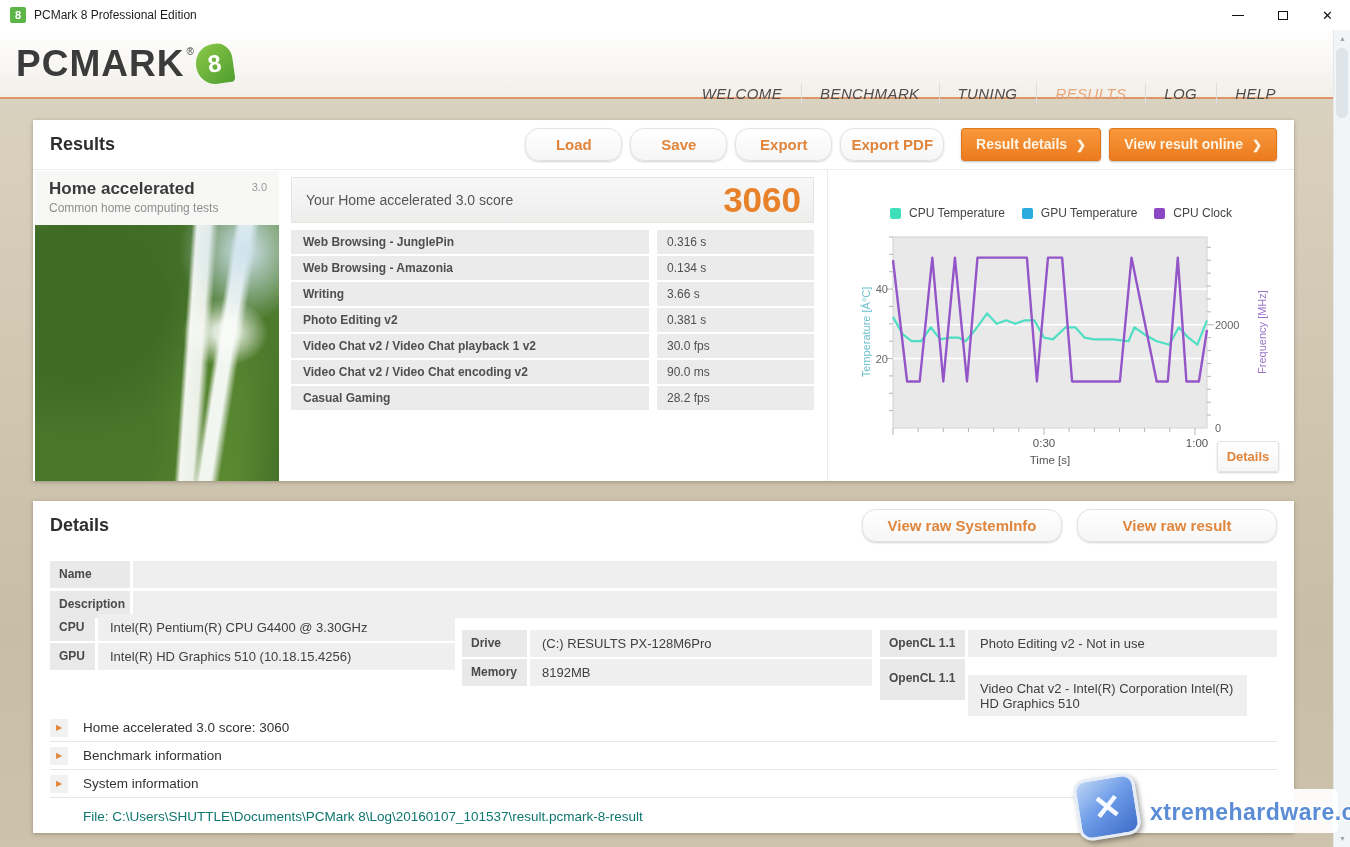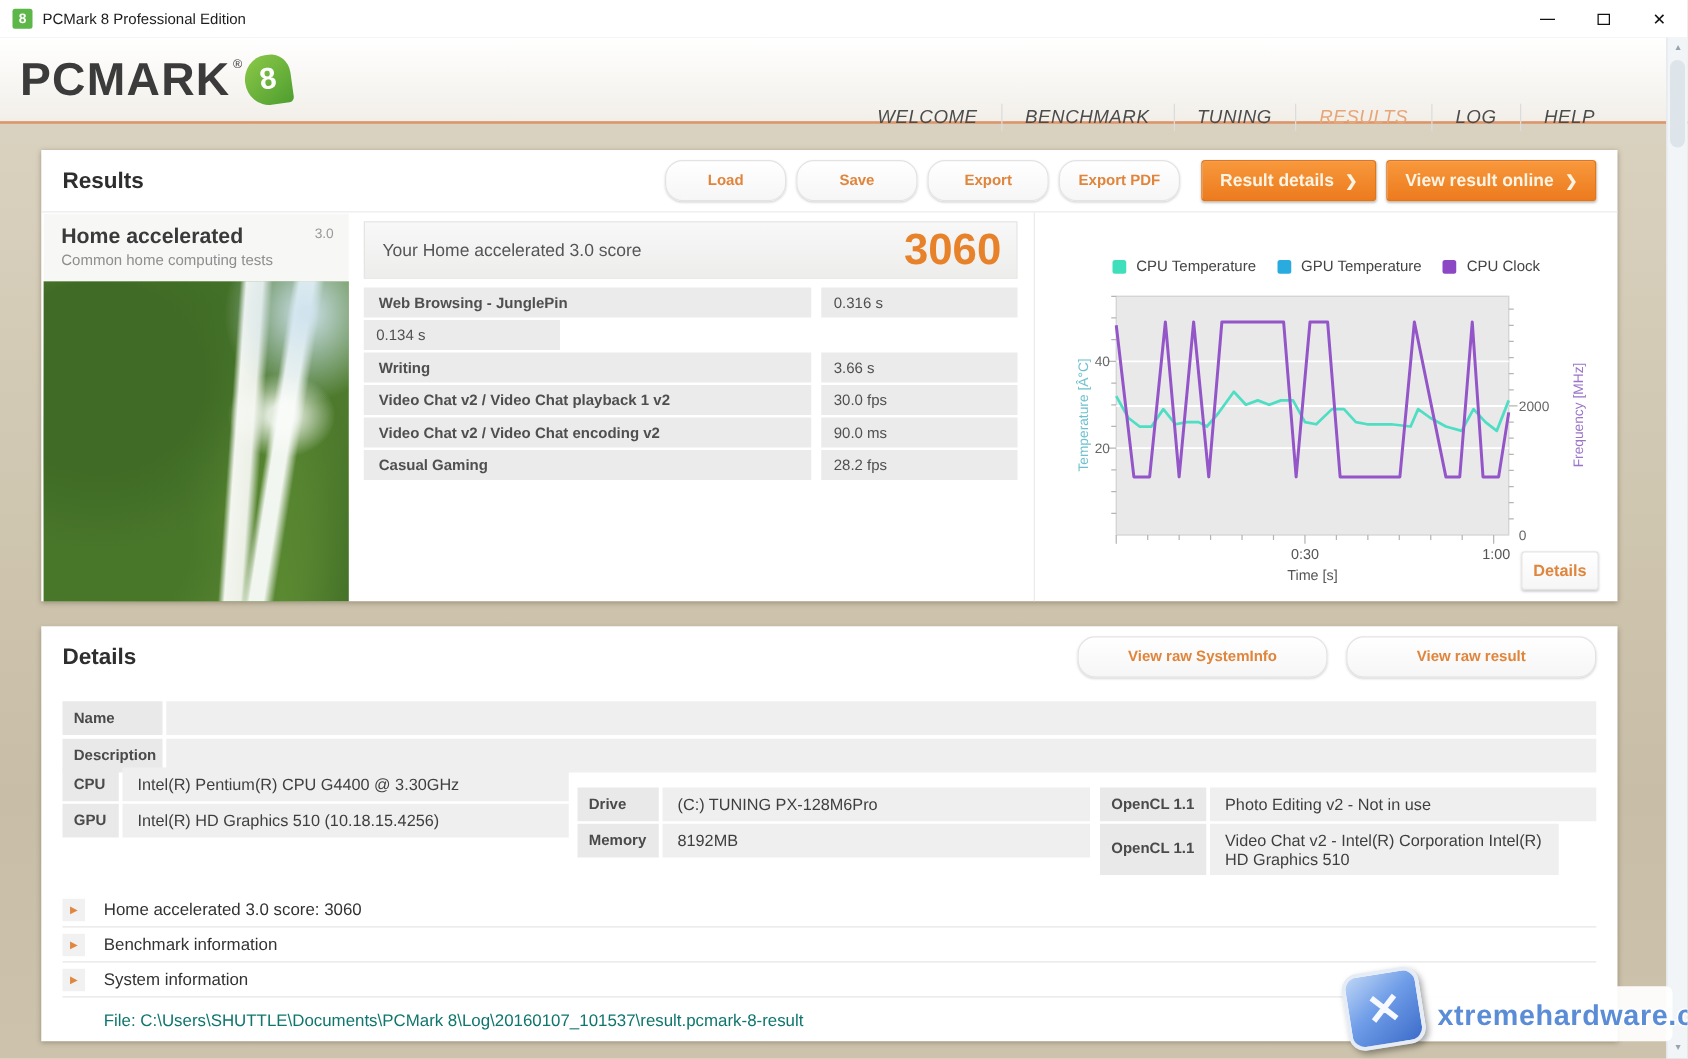--- a/index.html
+++ b/index.html
@@ -42,21 +42,21 @@
   .panel-results { left:33px; top:120px; width:1261px; height:361px; }
   .panel-details { left:33px; top:501px; width:1261px; height:332px; }
   .panel-title { position:absolute; left:17px; top:0; height:49px; line-height:49px;
                  font-size:18px; font-weight:bold; color:#2e2e2e; }
   .panel-headline { position:absolute; left:0; top:0; width:100%; height:50px; border-bottom:1px solid #ececec; }
 
   
   .btn-row { position:absolute; right:17px; top:8px; display:flex; gap:8px; align-items:center; }
   .btn-white { min-width:97px; height:33px; background:linear-gradient(#ffffff,#f6f6f6);
                border:1px solid #e3e3e3; border-radius:14px; box-shadow:0 1px 2px rgba(0,0,0,.18);
-               color:#e0853c; font-weight:bold; font-size:12px; text-align:center; line-height:31px;
+               color:#e0853c; font-weight:bold; font-size:15px; text-align:center; line-height:31px;
                padding:0 10px; cursor:pointer; }
   .btn-orange { height:33px; background:linear-gradient(#f8983c,#ec7b1e); border:1px solid #e0761c;
                 border-radius:3px; box-shadow:0 1px 2px rgba(0,0,0,.25); color:#fdf4e3; font-weight:bold;
                 font-size:14px; line-height:31px; padding:0 14px; cursor:pointer; display:flex; gap:9px; align-items:center; }
   .btn-orange .chev { font-size:12px; margin-top:1px; }
 
   
   .home-card { position:absolute; left:2px; top:51px; width:244px; height:310px; }
   .home-head { height:54px; background:#f7f7f6; padding:8px 12px 0 14px; position:relative; }
   .home-name { font-size:17px; font-weight:bold; color:#3a3a3a; }
@@ -203,25 +203,30 @@
     <div class="score-strip">
       <span class="score-label">Your Home accelerated 3.0 score</span>
       <span class="score-value">3060</span>
     </div>
     <div class="tests">
       <div class="test-row">
         <div class="test-name">Web Browsing - JunglePin</div>
         <div class="test-value">0.316 s</div>
       </div>
       <div class="test-row">
+        <div class="test-name">Web Browsing - Amazonia</div>
         <div class="test-value">0.134 s</div>
       </div>
       <div class="test-row">
         <div class="test-name">Writing</div>
         <div class="test-value">3.66 s</div>
+      </div>
+      <div class="test-row">
+        <div class="test-name">Photo Editing v2</div>
+        <div class="test-value">0.381 s</div>
       </div>
       <div class="test-row">
         <div class="test-name">Video Chat v2 / Video Chat playback 1 v2</div>
         <div class="test-value">30.0 fps</div>
       </div>
       <div class="test-row">
         <div class="test-name">Video Chat v2 / Video Chat encoding v2</div>
         <div class="test-value">90.0 ms</div>
       </div>
       <div class="test-row">
@@ -334,36 +339,36 @@
       </div>
       <div class="spec-row">
         <div class="spec-label" style="width:45px; height:27px;">GPU</div>
         <div class="spec-value" style="width:357px; height:27px;">Intel(R) HD Graphics 510 (10.18.15.4256)</div>
       </div>
     </div>
 
     <div class="spec-col" style="left:429px; top:129px;">
       <div class="spec-row">
         <div class="spec-label" style="width:65px; height:27px;">Drive</div>
-        <div class="spec-value" style="width:342px; height:27px;">(C:) TUNING PX-128M6Pro</div>
+        <div class="spec-value" style="width:342px; height:27px;">(C:) RESULTS PX-128M6Pro</div>
       </div>
       <div class="spec-row">
         <div class="spec-label" style="width:65px; height:27px;">Memory</div>
         <div class="spec-value" style="width:342px; height:27px;">8192MB</div>
       </div>
     </div>
 
     <div class="spec-col" style="left:847px; top:129px;">
       <div class="spec-row">
         <div class="spec-label" style="width:85px; height:27px;">OpenCL 1.1</div>
         <div class="spec-value" style="width:309px; height:27px;">Photo Editing v2 - Not in use</div>
       </div>
       <div class="spec-row">
         <div class="spec-label" style="width:85px; height:41px; padding-top:12px;">OpenCL 1.1</div>
-        <div class="spec-value" style="width:279px; height:41px;">Video Chat v2 - Intel(R) Corporation Intel(R) HD Graphics 510</div>
+        <div class="spec-value" style="width:279px; height:41px;margin-top:16px;">Video Chat v2 - Intel(R) Corporation Intel(R) HD Graphics 510</div>
       </div>
     </div>
 
     <div class="expander" style="top:213px;">
       <span class="exp-icon">
           <span>▶</span>
         </span>
       <span class="exp-label">Home accelerated 3.0 score: 3060</span>
     </div>
     <div class="expander" style="top:241px;">

